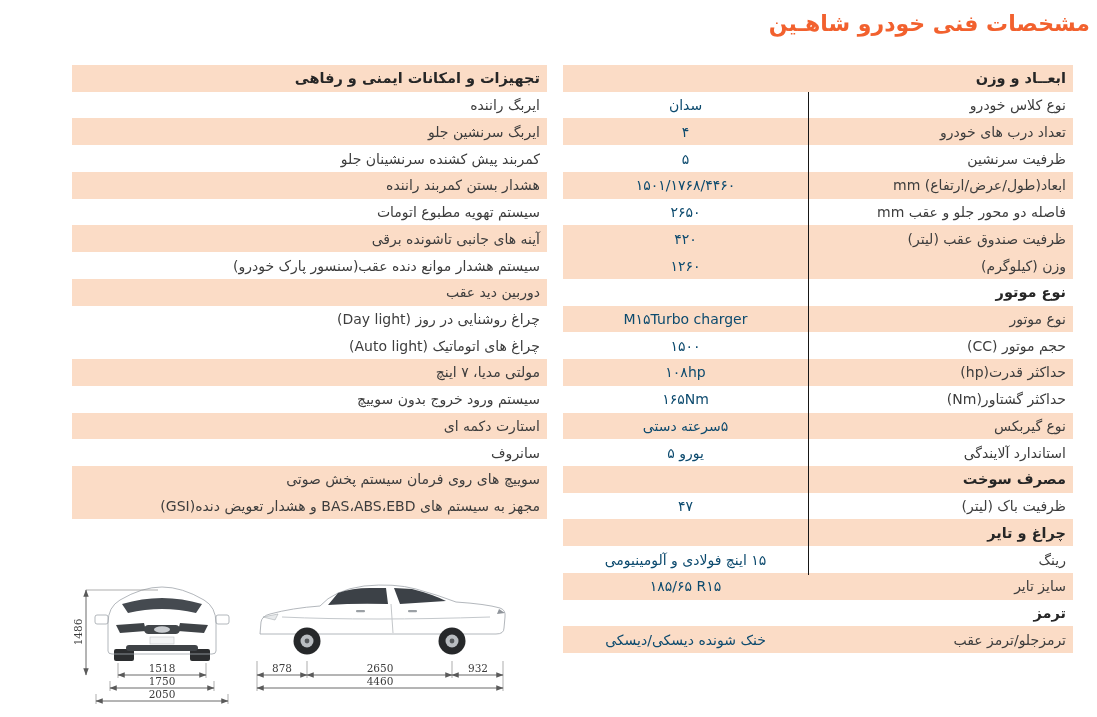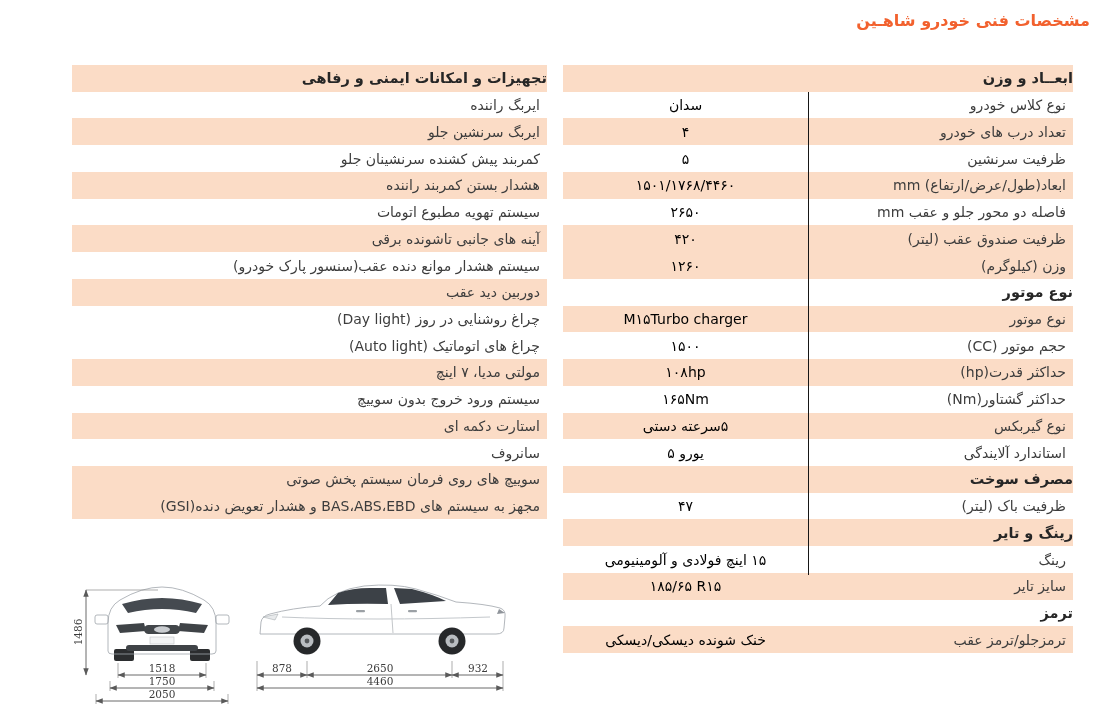--- a/index.html
+++ b/index.html
@@ -2,36 +2,36 @@
 <html lang="fa"><head>
 <meta charset="utf-8">
 <style>
   html,body{margin:0;padding:0;}
   body{
     width:1097px;height:717px;position:relative;background:#ffffff;
     font-family:"DejaVu Sans",sans-serif;overflow:hidden;
   }
   .page-title{
     position:absolute;top:11px;right:7px;direction:rtl;
-    font-size:16px;font-weight:bold;color:#f2612e;letter-spacing:0;
+    font-size:22px;font-weight:bold;color:#f2612e;letter-spacing:0;
   }
   
   .specs{
     position:absolute;top:65px;left:563px;width:510px;height:508px;
     direction:rtl;font-size:14px;color:#3d3d3d;
   }
   .features{
     position:absolute;top:65px;left:72px;width:475px;height:508px;
     direction:rtl;font-size:14px;color:#3d3d3d;
   }
   .trow{height:26.74px;display:flex;align-items:center;box-sizing:border-box;}
   .trow.band{background:#fbdcc6;}
   .trow .lbl{flex:0 0 265px;padding-right:7px;box-sizing:border-box;text-align:right;white-space:nowrap;}
-  .trow .val{flex:1;text-align:center;color:#000000;white-space:nowrap;}
-  .trow .sec{flex:1;font-weight:bold;color:#262626;font-size:14.5px;}
+  .trow .val{flex:1;text-align:center;color:#0c4a6e;white-space:nowrap;}
+  .trow .sec{flex:1;padding-right:7px;font-weight:bold;color:#262626;font-size:14.5px;}
   .features .trow .item{flex:1;padding-right:7px;text-align:right;white-space:nowrap;}
   .vline{
     position:absolute;left:245px;top:26.74px;bottom:-2px;width:1.3px;background:#161616;
   }
   
   .diagram{position:absolute;left:70px;top:577px;width:490px;height:140px;}
   .dimtxt{font-family:"DejaVu Serif",serif;font-size:10.5px;fill:#3c3c3c;}
   .dimline{stroke:#5a5a5a;stroke-width:0.9;fill:none;}
   .extline{stroke:#8a8a8a;stroke-width:0.7;fill:none;}
   .carline{stroke:#a0a5ab;stroke-width:0.8;fill:none;}
@@ -102,21 +102,21 @@
       <div class="val" dir="auto">یورو ۵</div>
     </div>
     <div class="trow band">
       <div class="sec">مصرف سوخت</div>
     </div>
     <div class="trow">
       <div class="lbl">ظرفیت باک (لیتر)</div>
       <div class="val" dir="auto">۴۷</div>
     </div>
     <div class="trow band">
-      <div class="sec">رینگ و تایر</div>
+      <div class="sec">چراغ و تایر</div>
     </div>
     <div class="trow">
       <div class="lbl">رینگ</div>
       <div class="val" dir="auto">۱۵ اینچ  فولادی و آلومینیومی</div>
     </div>
     <div class="trow band">
       <div class="lbl">سایز تایر</div>
       <div class="val" dir="auto">۱۸۵/۶۵ R۱۵</div>
     </div>
     <div class="trow">

